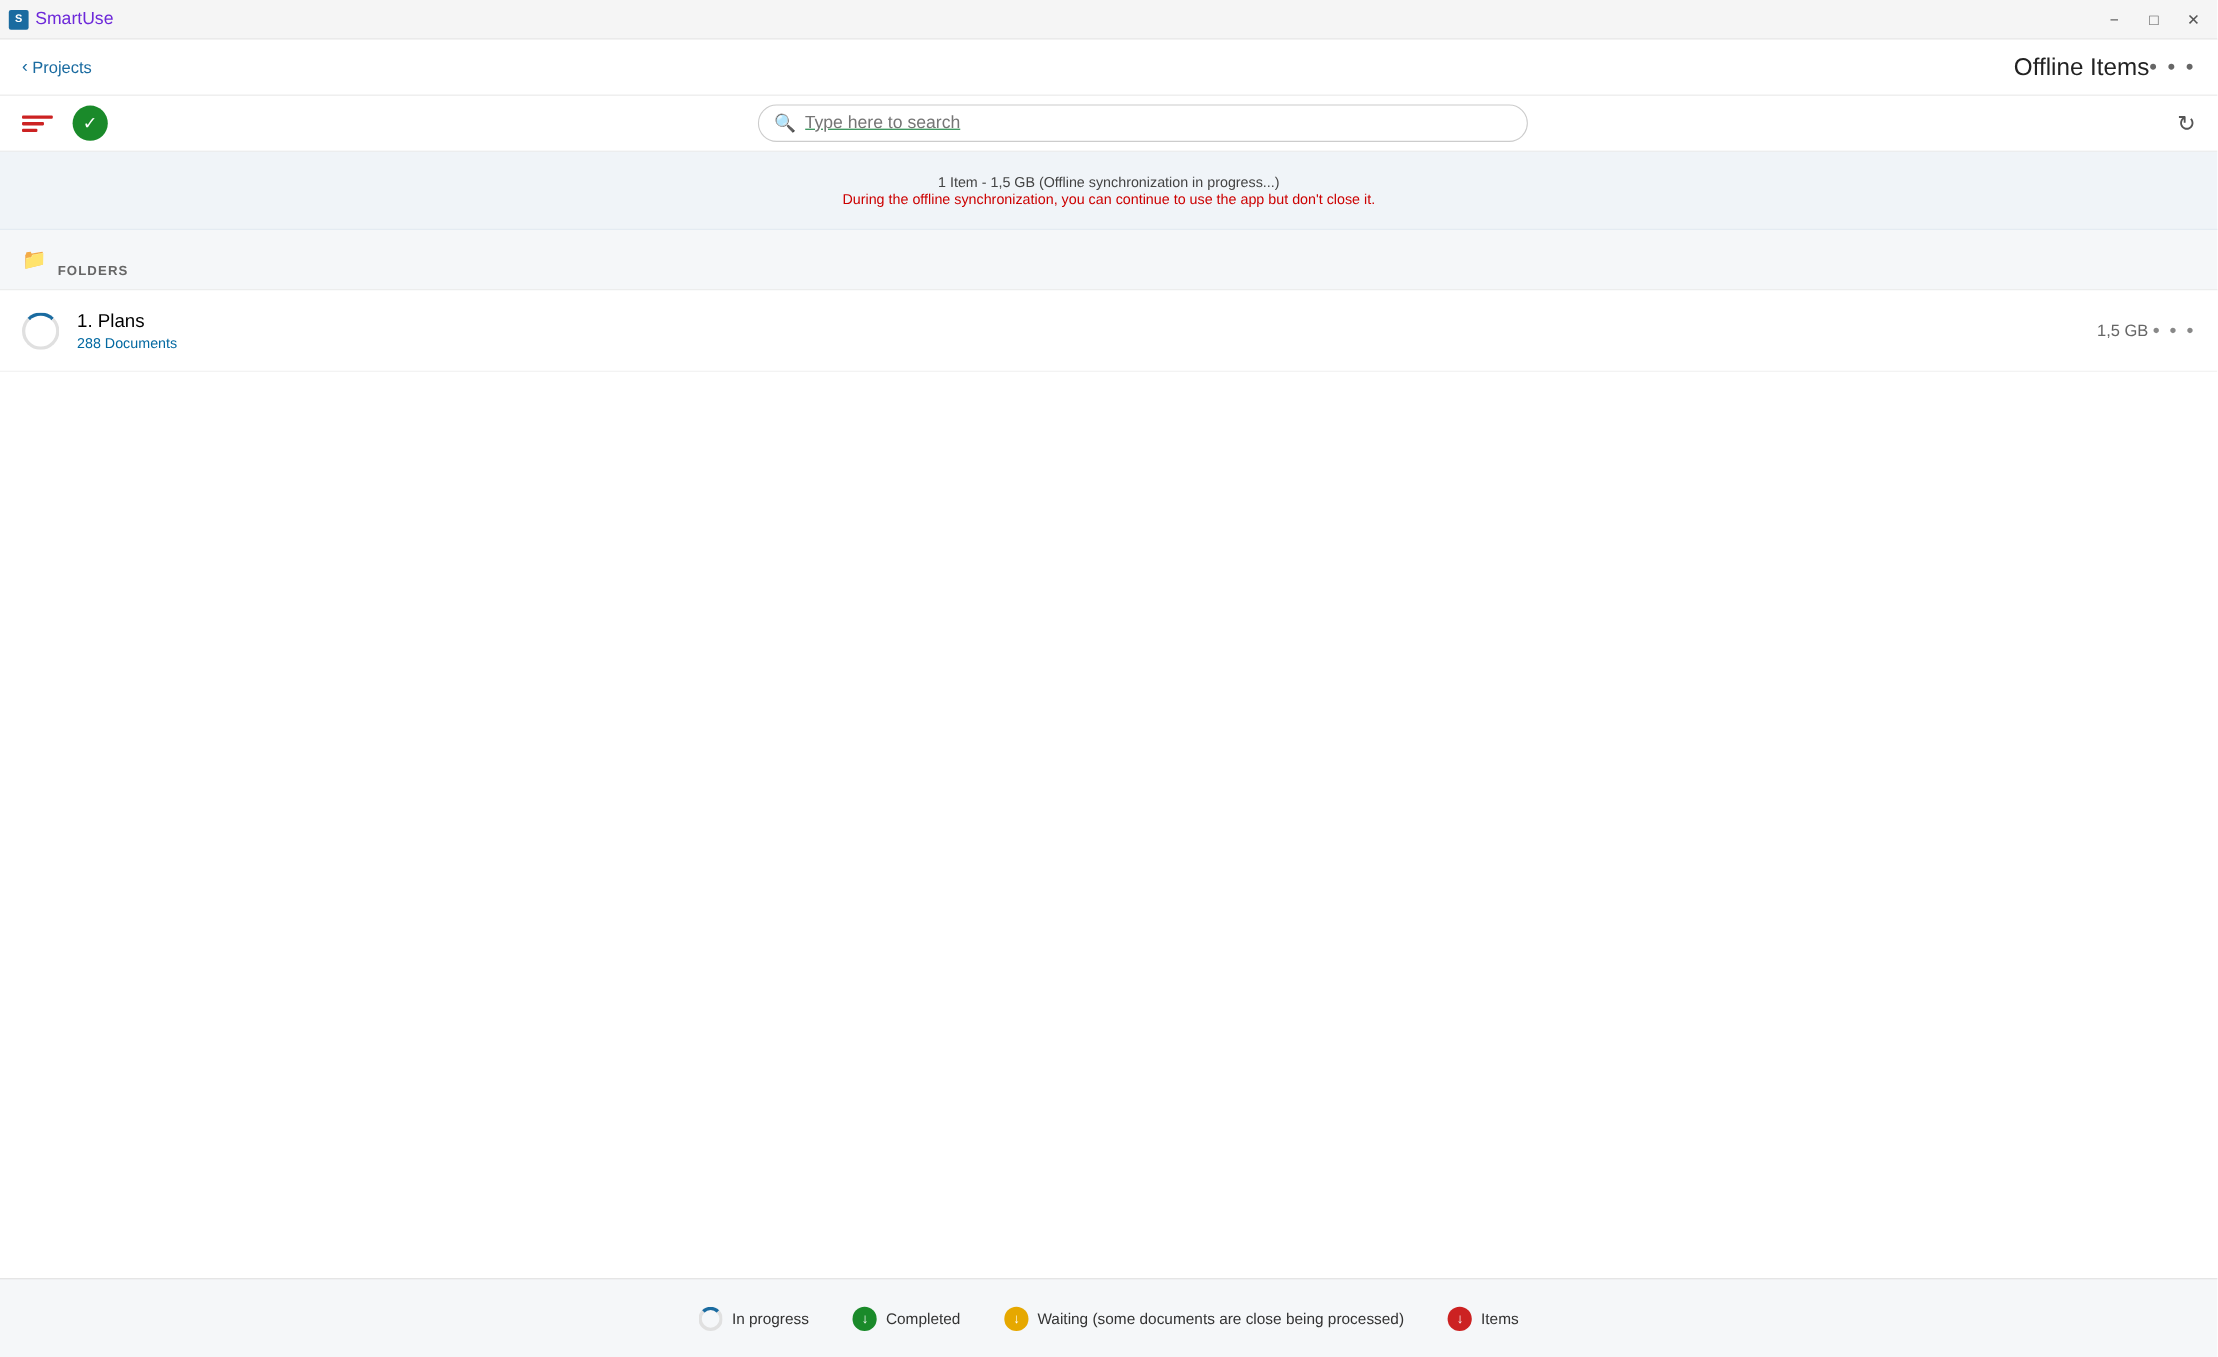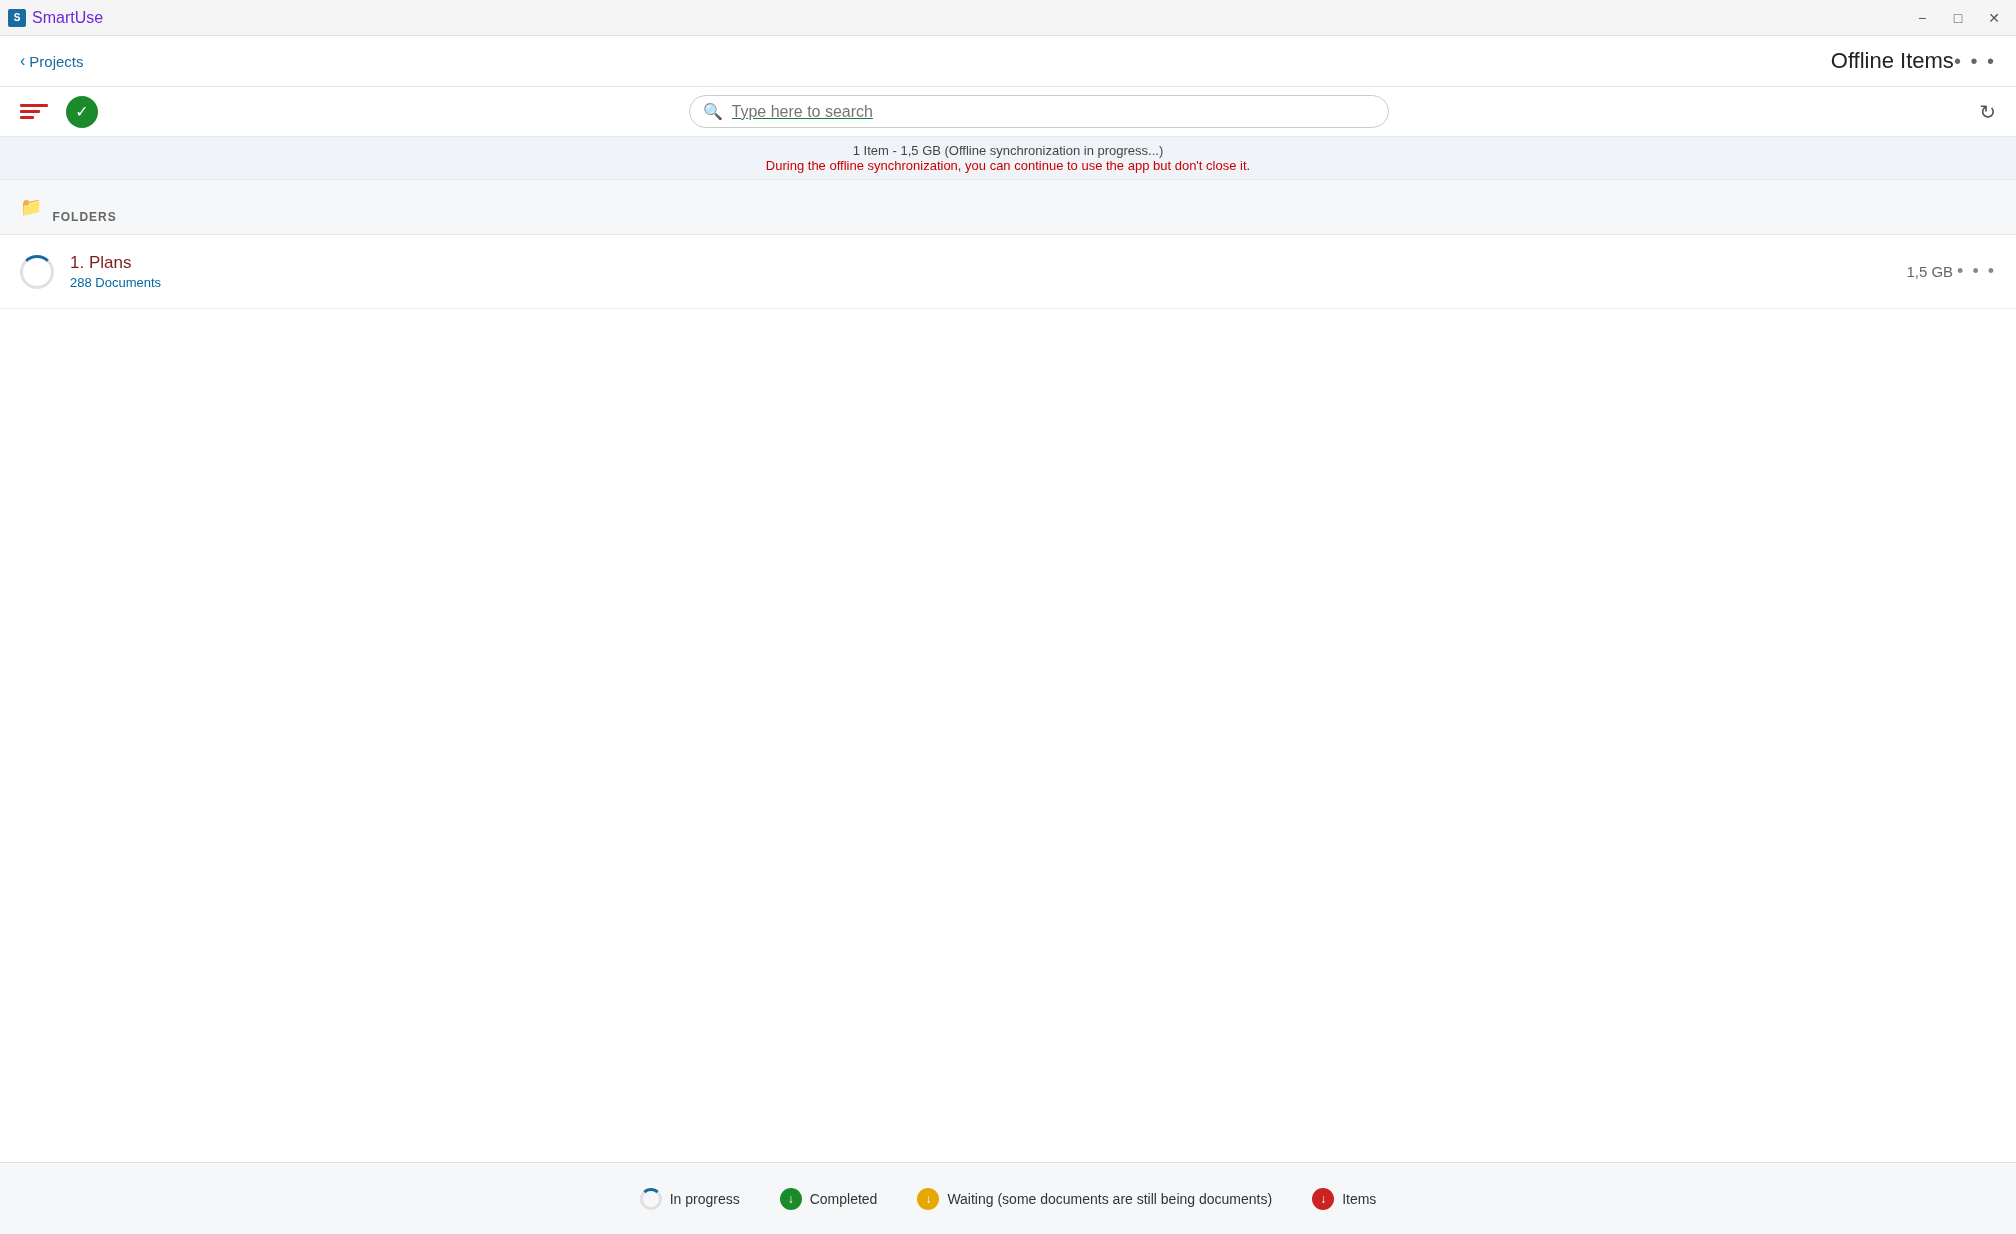--- a/index.html
+++ b/index.html
@@ -182,21 +182,21 @@
 
     .refresh-btn {
       color: #555;
       font-size: 20px;
       cursor: pointer;
     }
 
     
     .status-banner {
       background: #f0f4f8;
-      padding: 6px 20px;
+      padding: 20px 20px;
       text-align: center;
       border-bottom: 1px solid #e0e8f0;
       flex-shrink: 0;
     }
     .status-main {
       font-size: 13px;
       color: #444;
     }
     .status-warning {
       font-size: 13px;
@@ -250,21 +250,21 @@
     .folder-spinner {
       width: 34px;
       height: 34px;
       border: 3px solid #e0e0e0;
       border-top: 3px solid #1a6ba0;
       border-radius: 50%;
     }
     .folder-info {}
     .folder-name {
       font-size: 17px;
-      color: #7f1d1d;
+      color: #000000;
       font-weight: 400;
     }
     .folder-docs {
       font-size: 13px;
       color: #0369a1;
       margin-top: 2px;
     }
     .folder-item-right {
       display: flex;
       align-items: center;
@@ -418,19 +418,19 @@
   <div class="status-item">
     <div class="status-dot-inprogress"></div>
     <span>In progress</span>
   </div>
   <div class="status-item">
     <div class="status-dot-completed">↓</div>
     <span>Completed</span>
   </div>
   <div class="status-item">
     <div class="status-dot-waiting">↓</div>
-    <span>Waiting (some documents are still being documents)</span>
+    <span>Waiting (some documents are close being processed)</span>
   </div>
   <div class="status-item">
     <div class="status-dot-failed">↓</div>
     <span>Items</span>
   </div>
 </div>
 
 </body></html>

